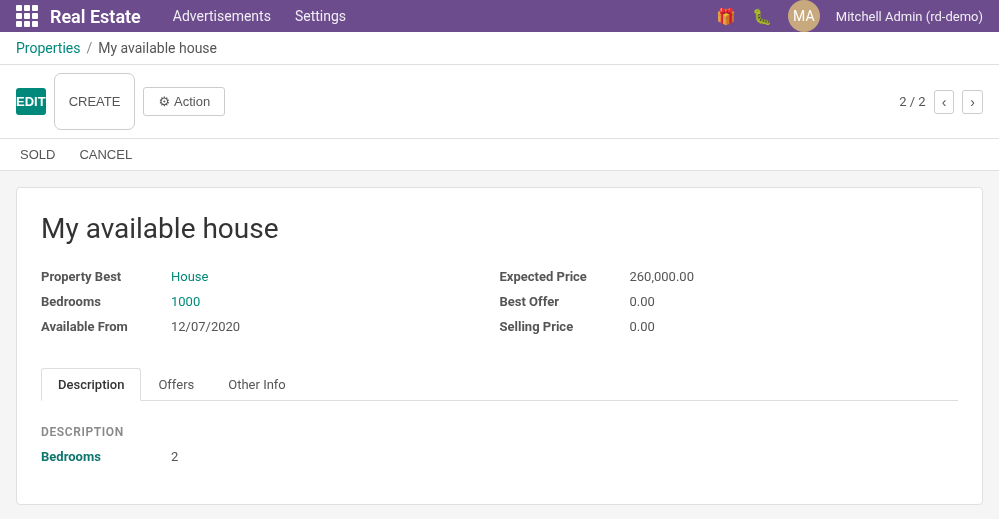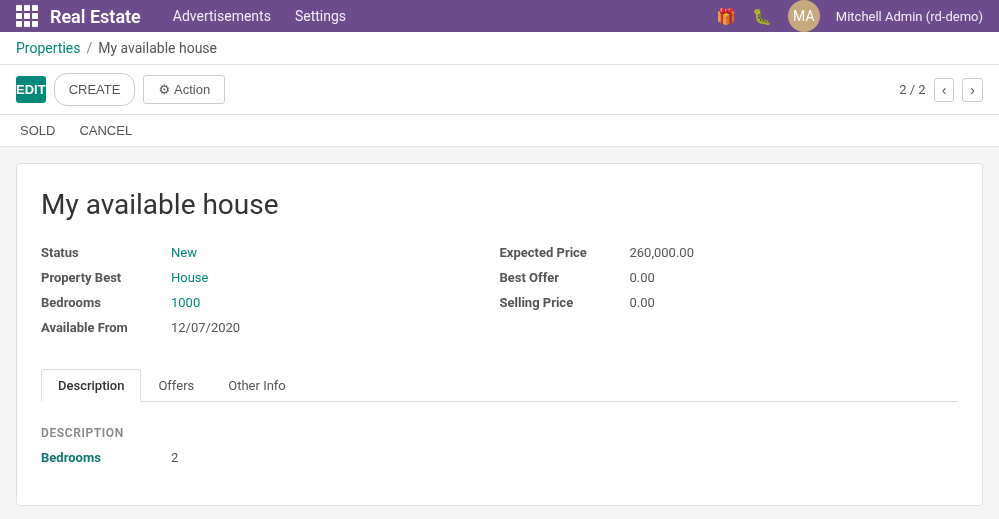--- a/index.html
+++ b/index.html
@@ -110,22 +110,22 @@
       padding: 6px 0;
       border-radius: 3px;
       font-size: 13px;
       font-weight: 600;
       cursor: pointer;
     }
     .btn-create {
       background: white;
       color: #555;
       border: 1px solid #ccc;
-      padding: 8px 14px;
-      border-radius: 13px;
+      padding: 20px 14px;
+      border-radius: 7px;
       font-size: 13px;
       cursor: pointer;
     }
     .btn-action {
       background: white;
       color: #555;
       border: 1px solid #ccc;
       padding: 6px 14px;
       border-radius: 3px;
       font-size: 13px;
@@ -333,24 +333,20 @@
 
 <div class="main-content">
   <div class="record-card">
 
     <div class="record-title">My available house</div>
 
     <div class="fields-grid">
 
       <div>
         <div class="field-row">
-          <span class="field-label">Status</span>
-          <span class="field-value">New</span>
-        </div>
-        <div class="field-row">
           <span class="field-label">Property Best</span>
           <span class="field-value">House</span>
         </div>
         <div class="field-row">
           <span class="field-label">Bedrooms</span>
           <span class="field-value">1000</span>
         </div>
         <div class="field-row">
           <span class="field-label">Available From</span>
           <span class="field-value-plain">12/07/2020</span>

